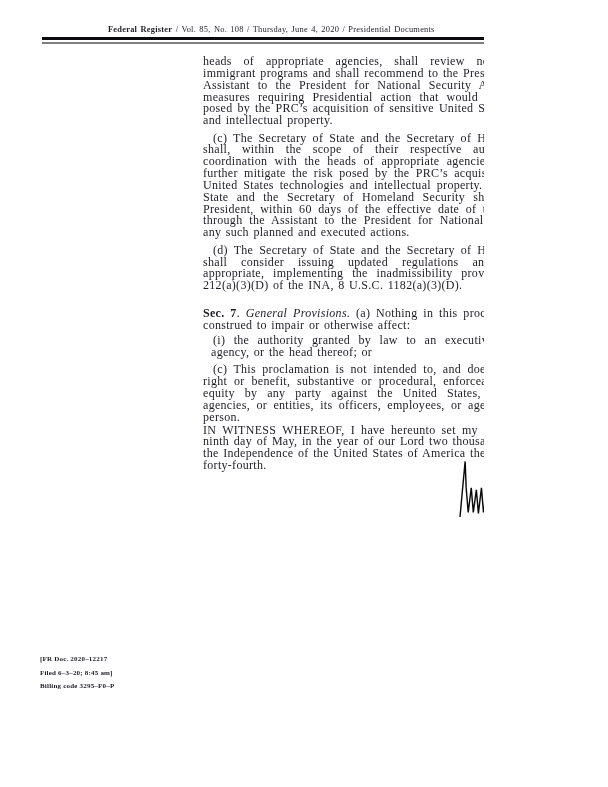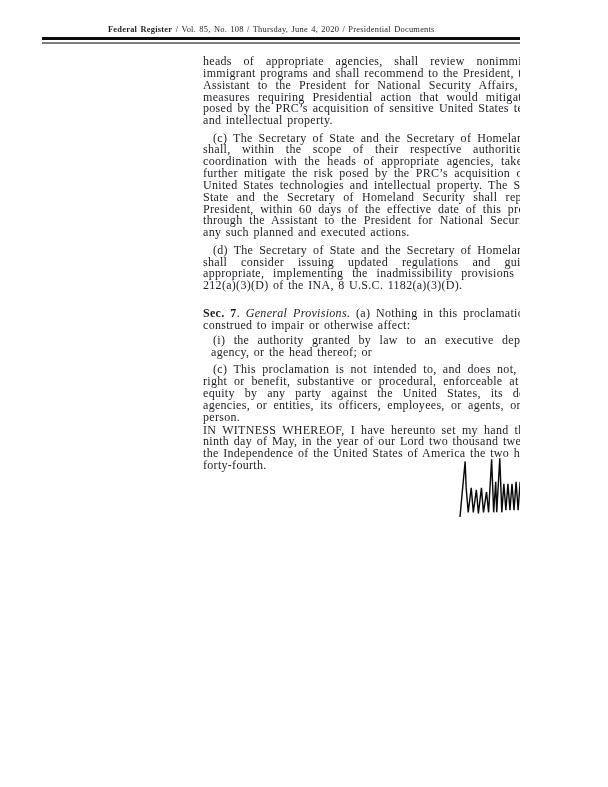--- a/index.html
+++ b/index.html
@@ -4,21 +4,20 @@
 <style>
   html, body { margin: 0; padding: 0; background: #ffffff; }
   .page {
     position: relative;
     width: 484px;
     height: 787px;
     background: #ffffff;
     font-family: "Liberation Serif", "DejaVu Serif", serif;
     color: #1d1d25;
     overflow: hidden;
-    padding-left: 36px;
   }
 
   
   .fr-header {
     position: absolute;
     left: 42px;
     top: 24px;
     width: 536px;
   }
   .fr-header-line {
@@ -119,14 +118,19 @@
                L54,30 L56,56
                L58,28 L60,56
                L62,28 L64,56
                L66,26 L68,54
                L70,26 L72,54
                L75,7 L77,50
                L78,70 L80,44" fill="none" stroke="#0a0a0a" stroke-width="1.4" stroke-linejoin="miter" stroke-linecap="round"></path>
     </svg>
   </div>
 
+  <footer class="fr-footer">
+      <p>[FR Doc. 2020–12217</p>
+      <p>Filed 6–3–20; 8:45 am]</p>
+      <p>Billing code 3295–F0–P</p>
+    </footer>
 
 </div>
 
 </body></html>

